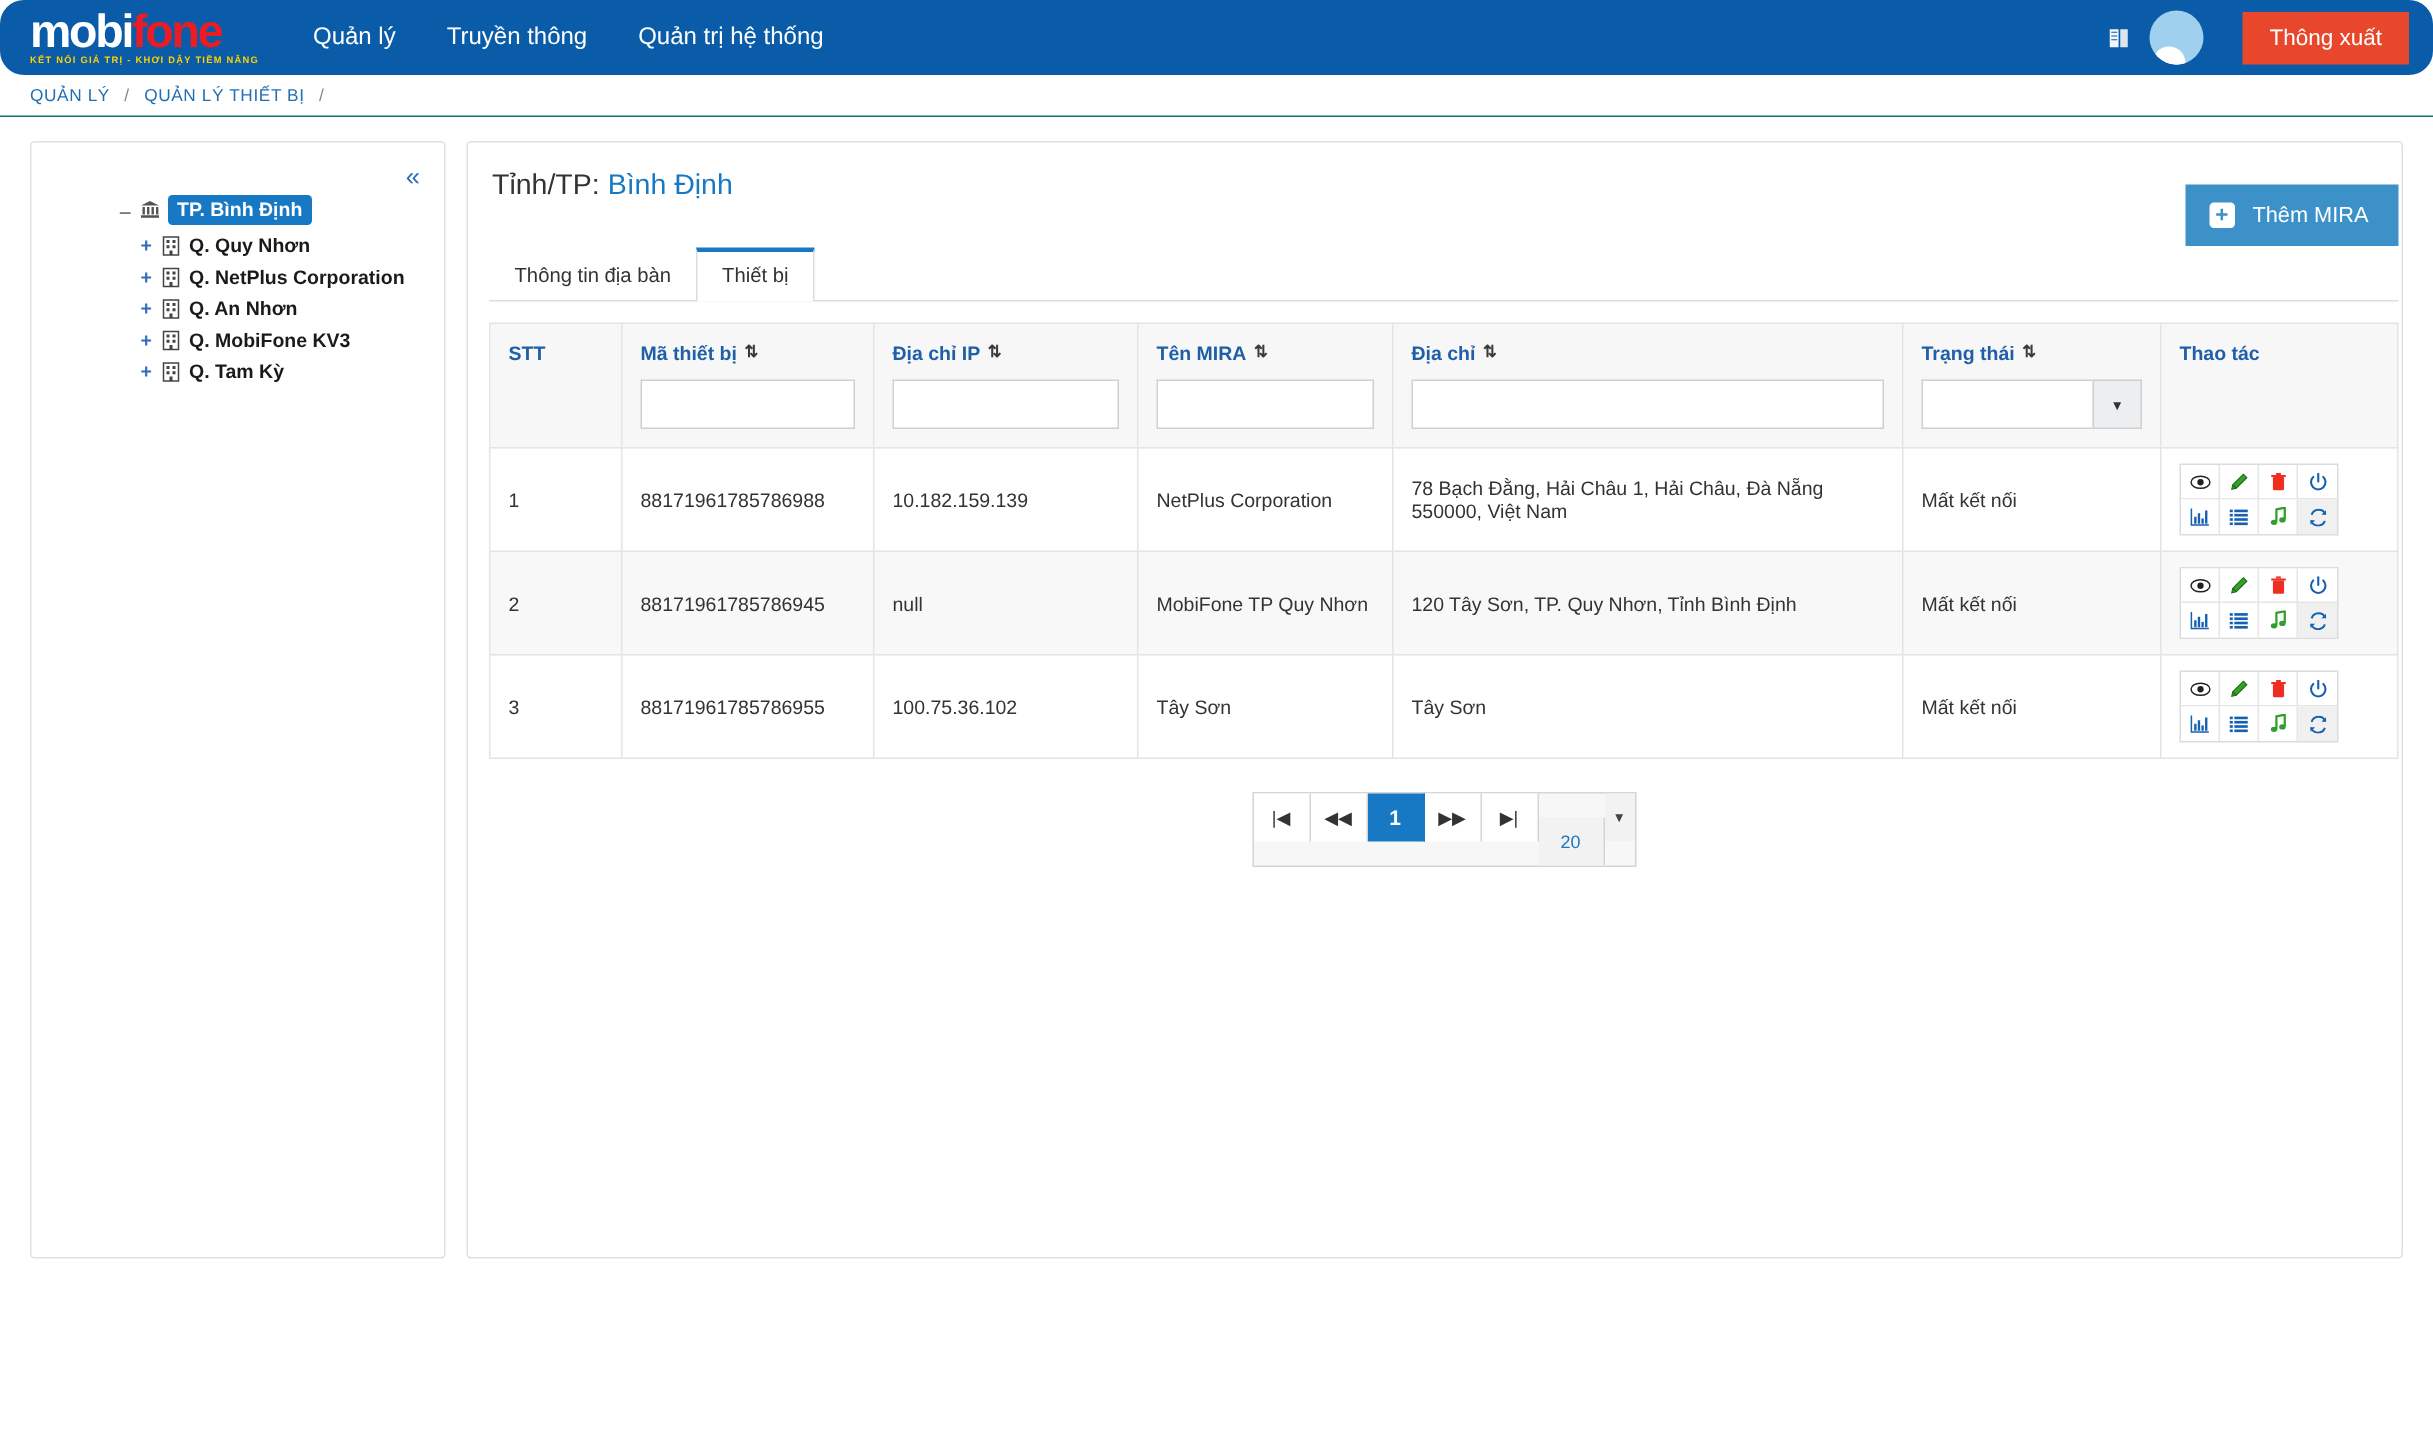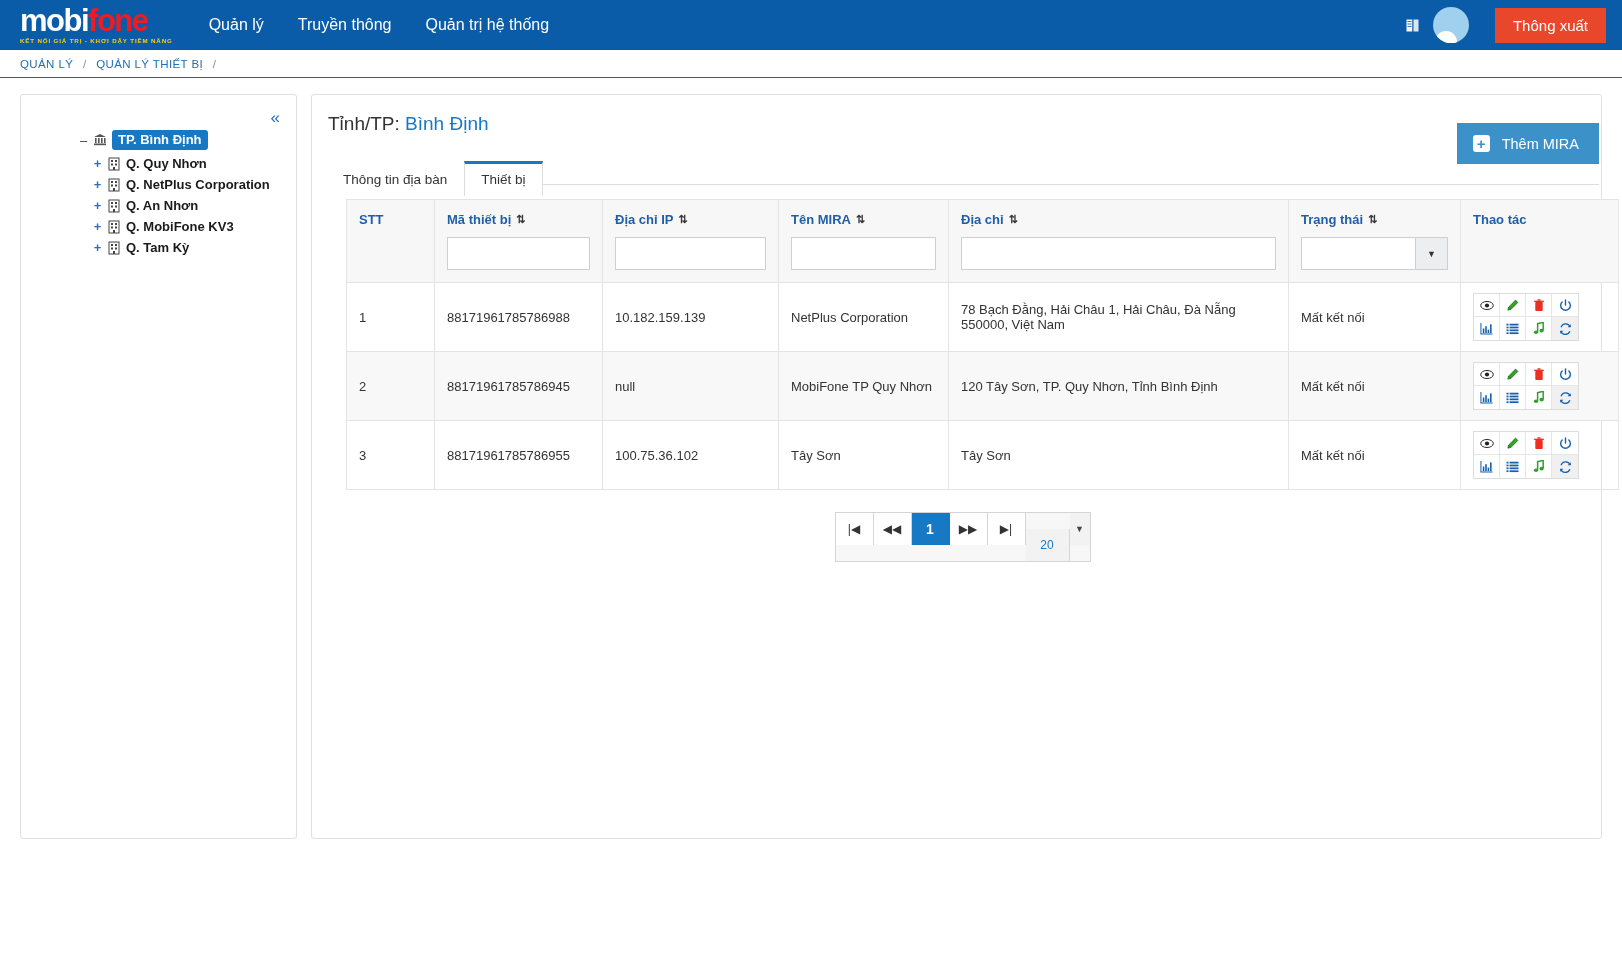--- a/index.html
+++ b/index.html
@@ -14,20 +14,21 @@
   }
 
   
   .topbar {
     height: 50px;
     background: #0a5ca8;
     display: flex;
     align-items: center;
     padding: 0 16px 0 20px;
     position: relative;
+    border-radius: 16px;
   }
   .logo { display: flex; flex-direction: column; justify-content: center; margin-right: 34px; }
   .logo-word { font-size: 31px; font-weight: 700; line-height: 0.95; letter-spacing: -1.5px; }
   .logo-word .mobi { color: #ffffff; }
   .logo-word .fone { color: #ed1c24; }
   .logo-tag {
     color: #ffd100; font-size: 6.2px; font-weight: 700;
     letter-spacing: 0.85px; margin-top: 2px; white-space: nowrap;
   }
   .nav { display: flex; align-items: center; gap: 30px; }
@@ -92,42 +93,42 @@
     flex: 1; background: #fff; border: 1px solid #e0e0e0; border-radius: 3px;
     height: 745px; padding: 14px 2px 0 14px;
   }
   .page-title { font-size: 19px; color: #333; margin: 4px 0 14px 2px; font-weight: 400; }
   .page-title .val { color: #1778c4; }
 
   .tabstrip { display: flex; align-items: flex-end; position: relative; border-bottom: 1px solid #ddd; }
   .tab {
     padding: 10px 16px 9px 16px; font-size: 13.5px; color: #333;
     background: #fff; border: 1px solid transparent; border-bottom: none;
-    cursor: pointer; position: relative; top: 12px;
+    cursor: pointer; position: relative; top: 0;
   }
   .tab.active {
     border-color: #ddd; border-top: 3px solid #1778c4;
-    background: #fff; padding-top: 8px;
+    background: #fff; padding-top: 8px; margin-top: 16px;
   }
   .tab.active::after { content: ""; position: absolute; left: 0; right: 0; bottom: -1px; height: 1px; background: #fff; }
   .add-btn {
     position: absolute; right: 0; top: -26px;
     background: #3c91c9; color: #fff; border: none;
     font-size: 14.5px; padding: 12px 20px 12px 16px; cursor: pointer;
     display: flex; align-items: center; gap: 12px; font-family: inherit;
   }
   .plus-box {
     width: 17px; height: 17px; background: #fff; border-radius: 3px;
     color: #3c91c9; font-size: 15px; font-weight: 700; line-height: 15px;
     display: flex; align-items: center; justify-content: center;
   }
 
   
   .table-wrap { margin-top: 14px; }
-  table.grid { width: 100%; border-collapse: collapse; table-layout: fixed; margin-left: 20px; }
+  table.grid { width: 100%; border-collapse: collapse; table-layout: fixed; }
   table.grid th, table.grid td {
     border: 1px solid #e4e4e4; vertical-align: middle;
     padding: 10px 12px; font-size: 13px; text-align: left;
   }
   table.grid thead th {
     background: #f7f7f7; color: #1f5fa8; font-weight: 700;
     font-size: 13px; vertical-align: top; padding-top: 12px; padding-bottom: 12px;
   }
   .th-label { display: inline-flex; align-items: center; gap: 5px; }
   .sorticon { color: #3a3a3a; font-size: 11px; line-height: 1; display: inline-block; }

